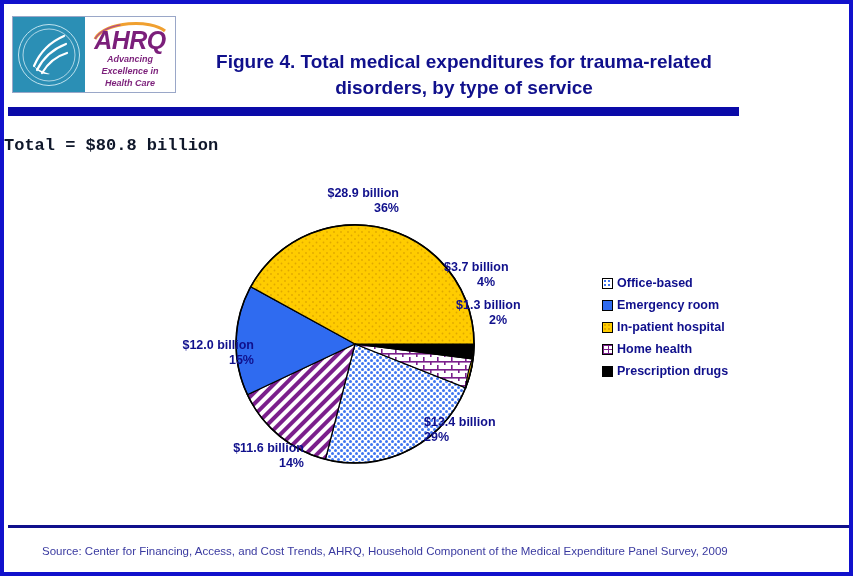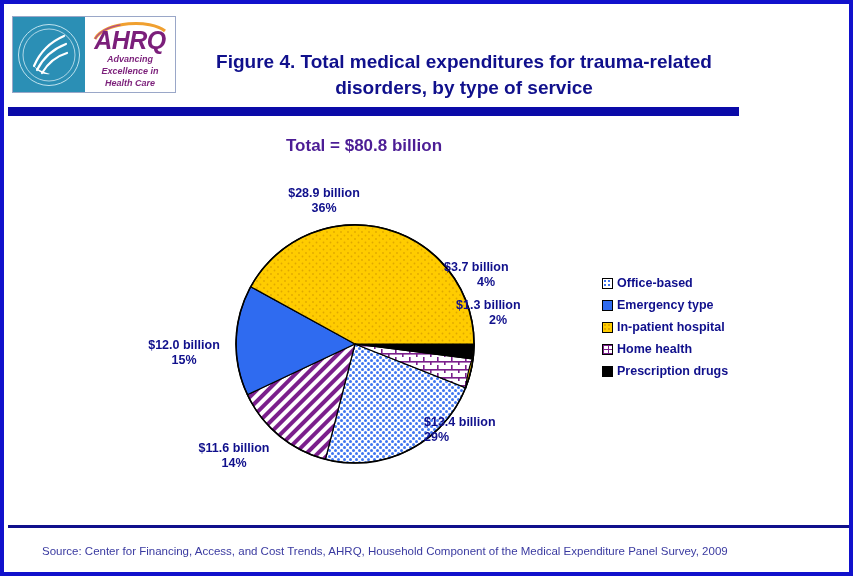--- a/index.html
+++ b/index.html
@@ -122,41 +122,40 @@
     width: 731px;
     height: 9px;
     background: #0a0aa8;
   }
   
   #total-label {
     position: absolute;
     left: 0;
     top: 132px;
     width: 720px;
-    text-align: center;
-    color: #4c1d95;
-    font-family: Liberation Sans, sans-serif;
+    color: #0f172a;
+    font-family: Liberation Mono, monospace;
     font-weight: bold;
     font-size: 17px;
   }
   #pie-wrap {
     position: absolute;
     left: 216px;
     top: 205px;
     width: 270px;
     height: 270px;
   }
   .callout {
     position: absolute;
     color: #10108c;
     font-family: "Liberation Sans", sans-serif;
     font-weight: bold;
     font-size: 12.5px;
     line-height: 15px;
-    text-align: center;
+    text-align: right;
     white-space: nowrap;
   }
   #cal-inpatient { left: 245px; top: 182px; width: 150px; }
   #cal-home      { left: 440px; top: 256px; width: 120px; text-align: left; }
   #cal-rx        { left: 452px; top: 294px; width: 120px; text-align: left; }
   #cal-office    { left: 420px; top: 411px; width: 130px; text-align: left; }
   #cal-outpat    { left: 160px; top: 437px; width: 140px; }
   #cal-er        { left: 110px; top: 334px; width: 140px; }
   
   #legend {
@@ -315,21 +314,21 @@
   <div id="legend">
 
     <div class="legend-row">
       <span class="legend-swatch" style="background:#ffffff;background-image:radial-gradient(#3f75f0 45%, transparent 46%);background-size:4px 4px;"></span>
       <span class="legend-label">Office-based</span>
     </div>
 
 
     <div class="legend-row">
       <span class="legend-swatch" style="background:#2f6bf0;"></span>
-      <span class="legend-label">Emergency type</span>
+      <span class="legend-label">Emergency room</span>
     </div>
 
     <div class="legend-row">
       <span class="legend-swatch" style="background:#ffcc00;background-image:radial-gradient(#e0a800 35%, transparent 36%);background-size:4px 4px;"></span>
       <span class="legend-label">In-patient hospital</span>
     </div>
 
     <div class="legend-row">
       <span class="legend-swatch" style="background:#ffffff;background-image:linear-gradient(#7b1f8c 1px,transparent 1px),linear-gradient(90deg,#7b1f8c 1px,transparent 1px);background-size:5px 4px;"></span>
       <span class="legend-label">Home health</span>

